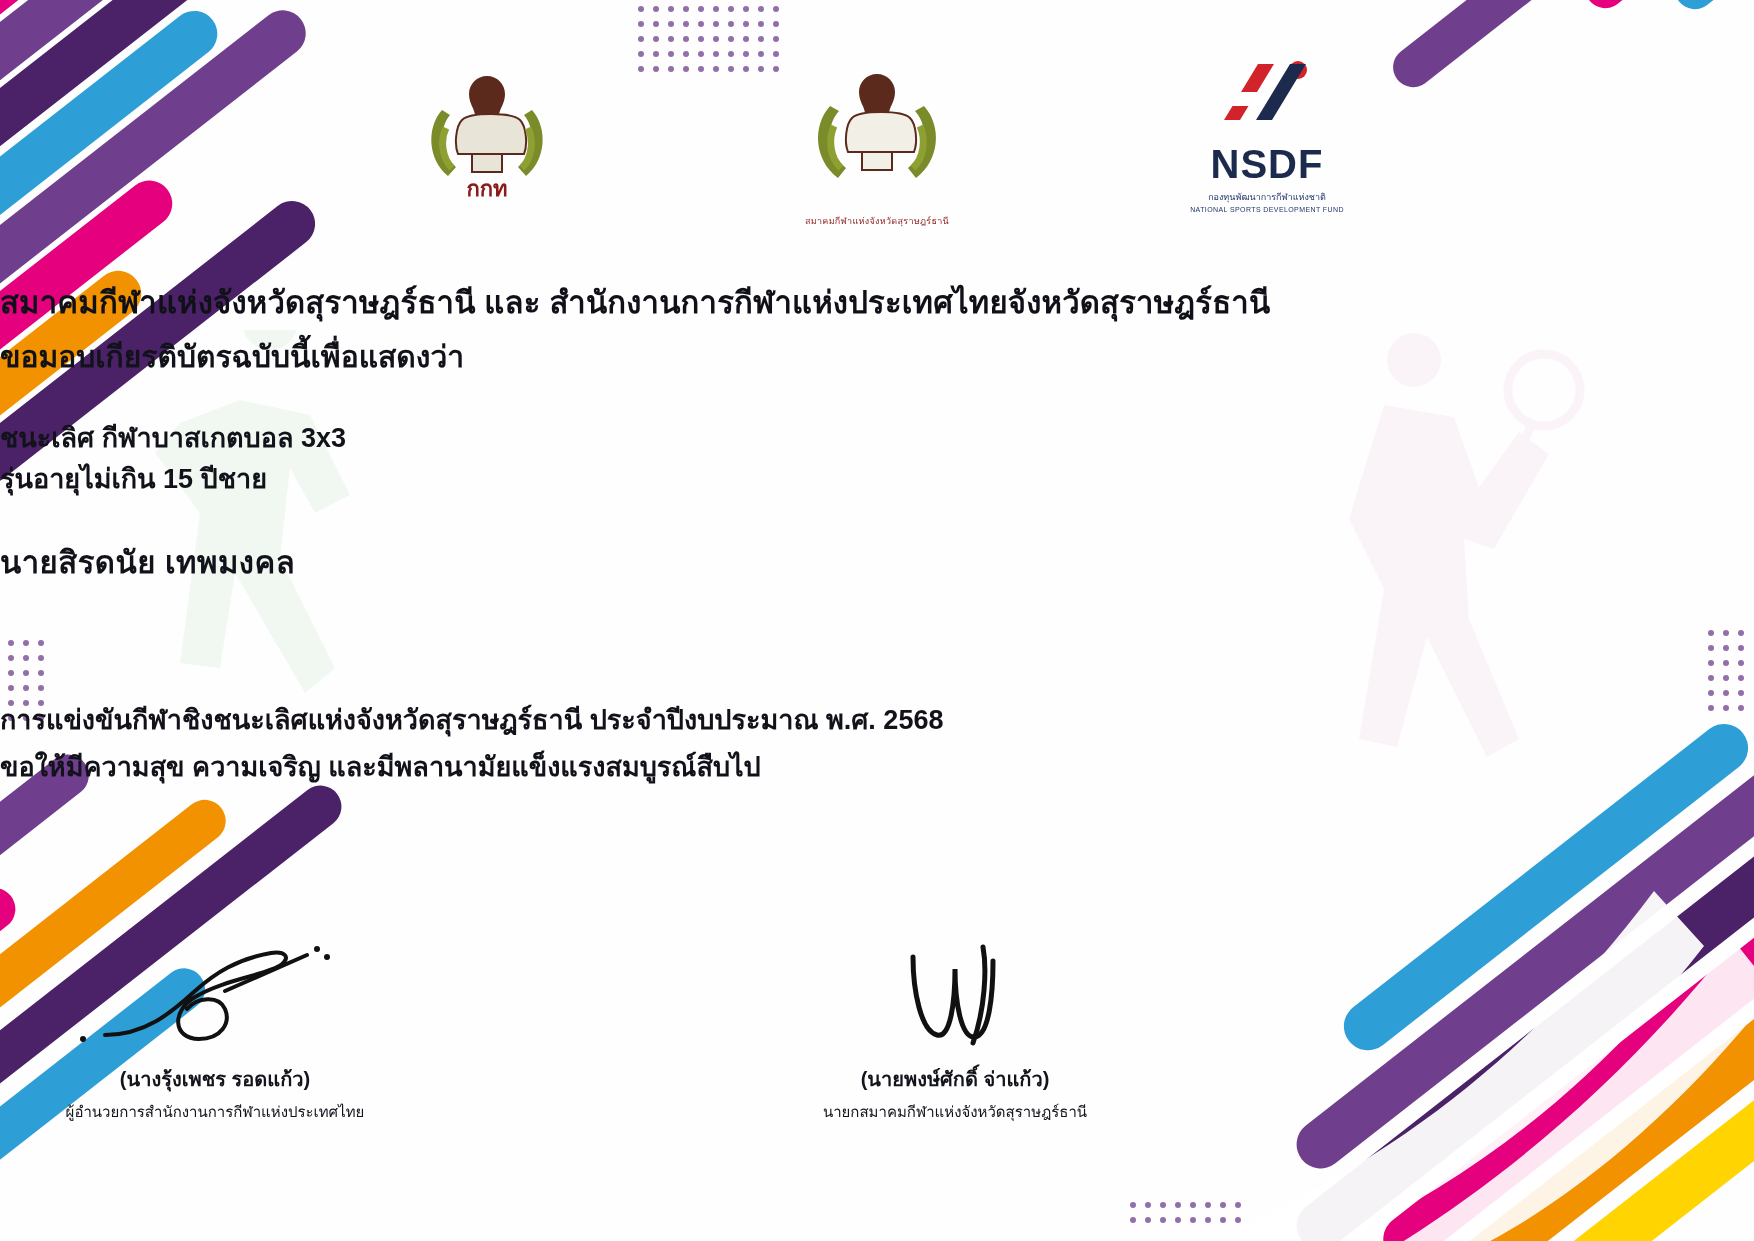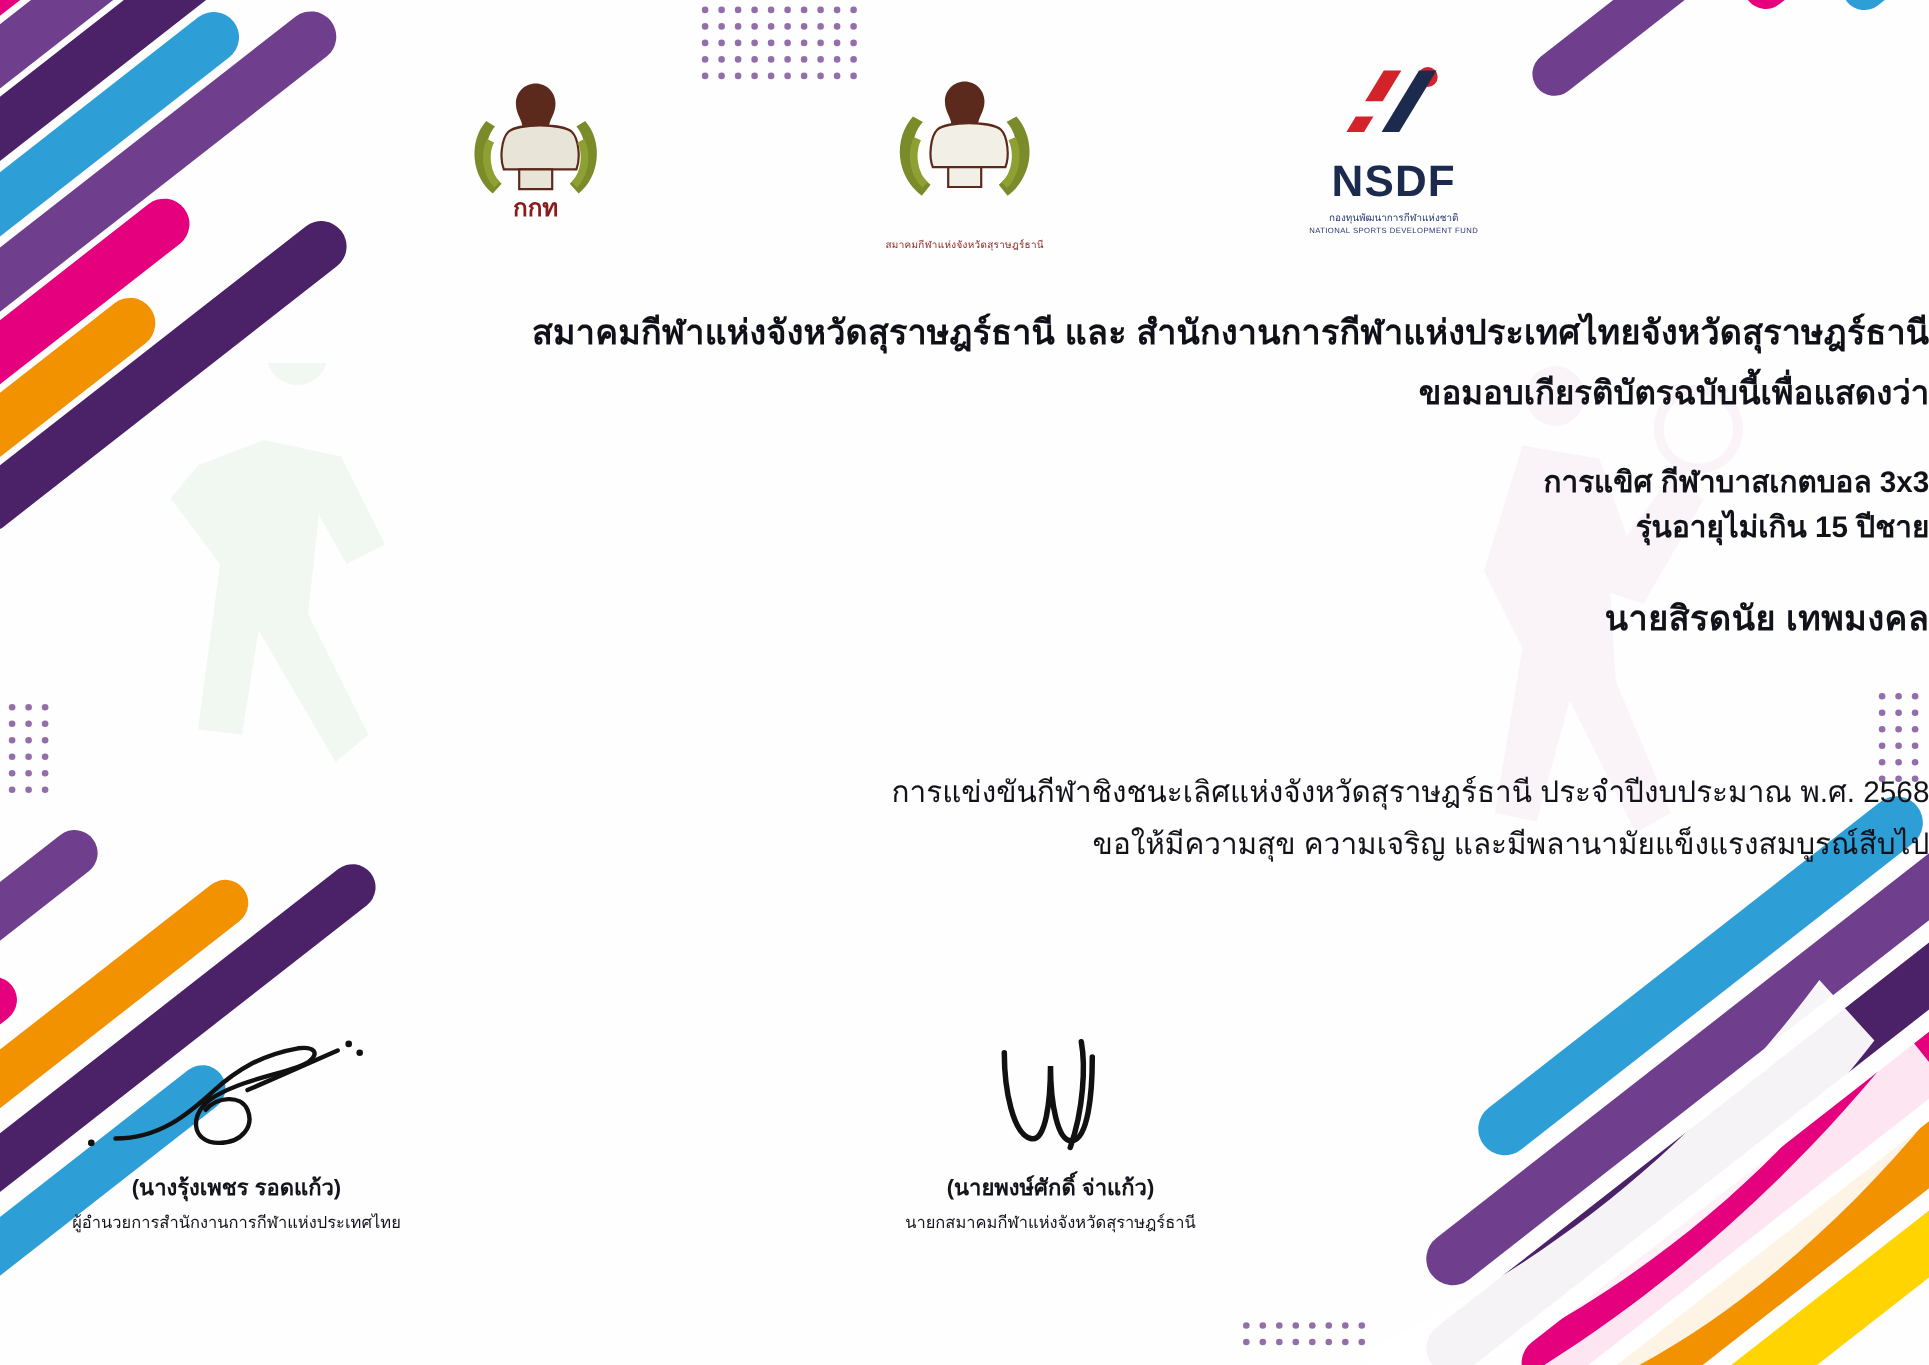--- a/index.html
+++ b/index.html
@@ -56,35 +56,35 @@
     font-family:"Liberation Sans", sans-serif;
     font-weight:bold;font-size:40px;letter-spacing:1px;color:#1c2a4e;
     margin-top:4px;
   }
   .nsdf-sub1{font-size:9px;color:#23356b;margin-top:3px;}
   .nsdf-sub2{font-size:7px;color:#23356b;margin-top:2px;letter-spacing:.4px;}
 
   
   .body-text{
     position:absolute;left:0;right:0;top:280px;
-    text-align:right;z-index:6;color:#12131a;
+    text-align:left;z-index:6;color:#12131a;
   }
   .line-head{
     font-size:31px;font-weight:bold;line-height:1.5;color:#101118;
     letter-spacing:.2px;
   }
   .line-head2{font-size:30px;font-weight:bold;margin-top:6px;}
   .award{
     margin-top:38px;font-size:27px;font-weight:bold;line-height:1.55;
   }
   .person{
     margin-top:36px;font-size:31px;font-weight:bold;letter-spacing:.5px;
   }
   .event{
-    margin-top:110px;font-size:27px;font-weight:normal;line-height:1.75;
+    margin-top:110px;font-size:27px;font-weight:bold;line-height:1.75;
   }
 
   
   .sign-row{
     position:absolute;left:0;right:0;bottom:118px;
     display:flex;gap:310px;z-index:6;
   }
   .sign{width:430px;text-align:center;}
   .sign-mark{height:120px;display:flex;align-items:flex-end;justify-content:center;}
   .sign-name{font-size:20px;font-weight:bold;color:#14151c;margin-top:4px;}
@@ -296,21 +296,21 @@
       <div class="nsdf-sub1">กองทุนพัฒนาการกีฬาแห่งชาติ</div>
       <div class="nsdf-sub2">NATIONAL SPORTS DEVELOPMENT FUND</div>
     </div>
   </div>
 
   <div class="body-text">
     <div class="line-head">สมาคมกีฬาแห่งจังหวัดสุราษฎร์ธานี และ สำนักงานการกีฬาแห่งประเทศไทยจังหวัดสุราษฎร์ธานี</div>
     <div class="line-head2">ขอมอบเกียรติบัตรฉบับนี้เพื่อแสดงว่า</div>
 
     <div class="award">
-      <div>การแขิศ กีฬาบาสเกตบอล 3x3</div>
+      <div>ชนะเลิศ กีฬาบาสเกตบอล 3x3</div>
       <div>รุ่นอายุไม่เกิน 15 ปีชาย</div>
     </div>
 
     <div class="person">นายสิรดนัย   เทพมงคล</div>
 
     <div class="event">
       <div>การแข่งขันกีฬาชิงชนะเลิศแห่งจังหวัดสุราษฎร์ธานี ประจำปีงบประมาณ พ.ศ. 2568</div>
       <div>ขอให้มีความสุข ความเจริญ และมีพลานามัยแข็งแรงสมบูรณ์สืบไป</div>
     </div>
   </div>

